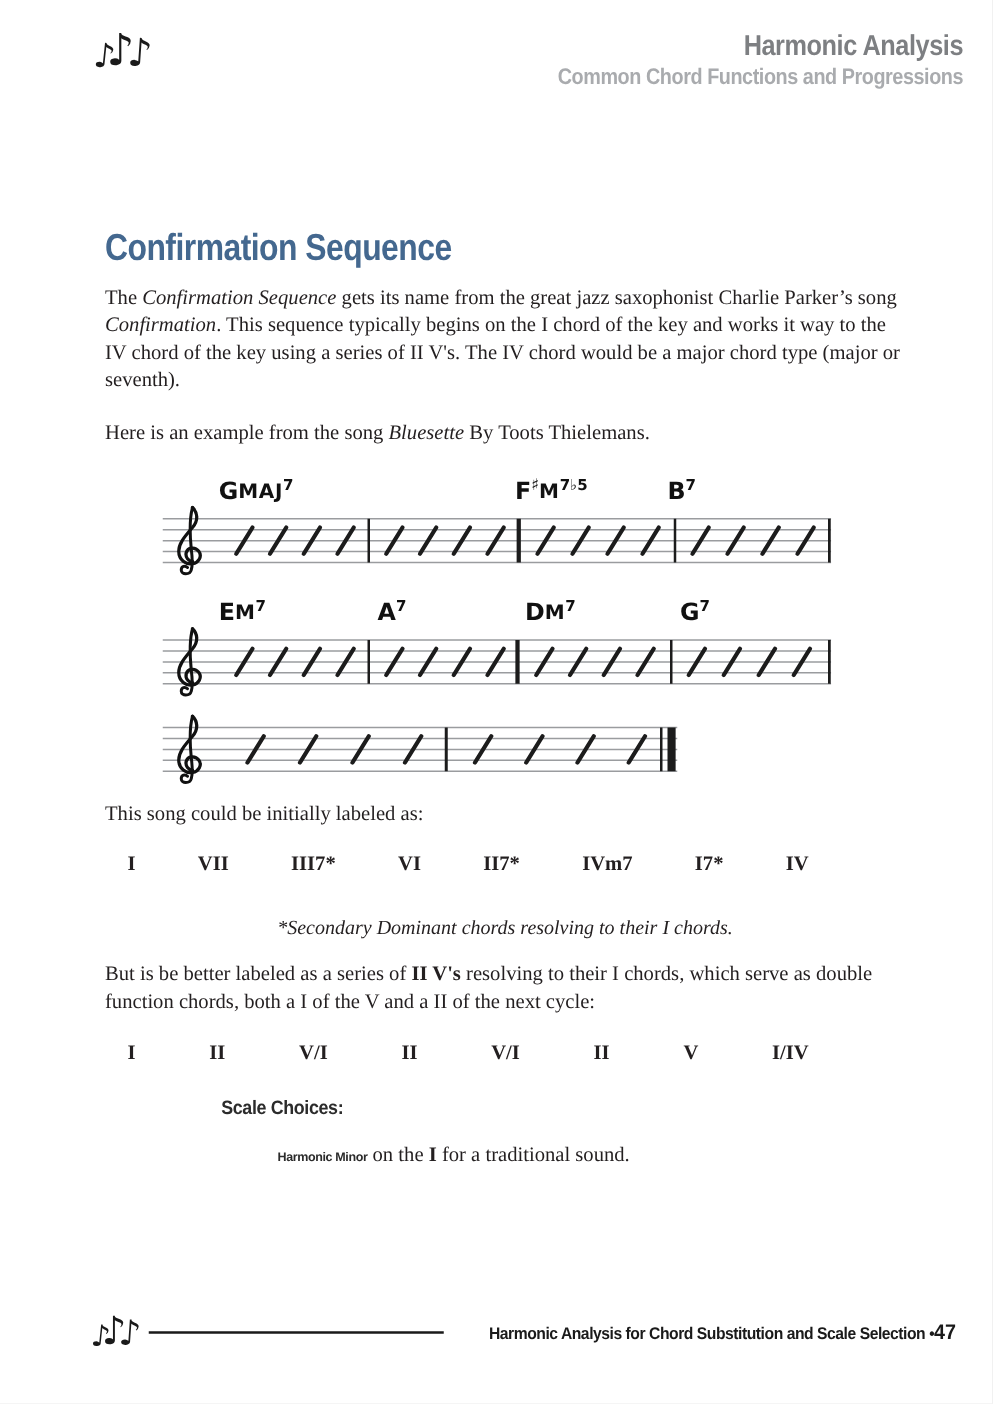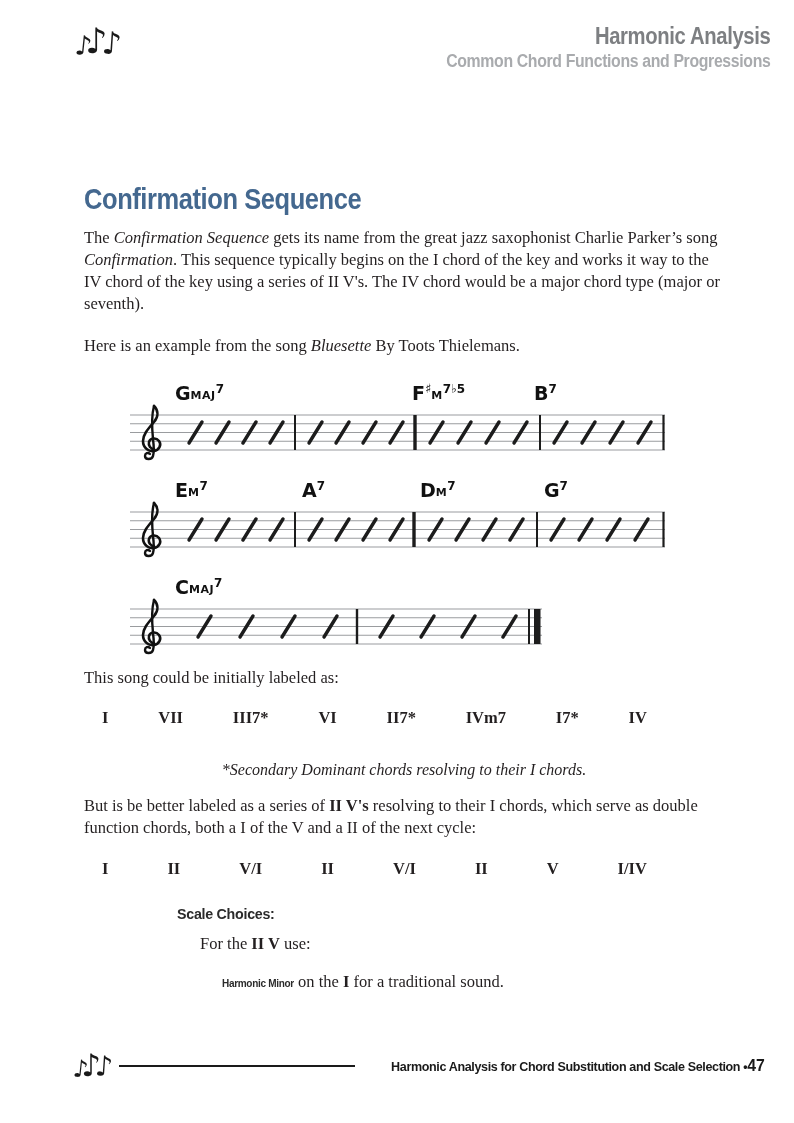--- a/index.html
+++ b/index.html
@@ -27,21 +27,21 @@
   .b{font-weight:700;}
 
   
   .score{margin:10px 0 0 46px;}
   .staff-block{position:relative;margin-bottom:12px;}
   .chord-row{position:relative;height:27px;}
   .chord{position:absolute;bottom:1px;font-family:"DejaVu Sans",sans-serif;font-weight:700;
          color:#111;white-space:nowrap;line-height:1;}
   .chord-root{font-size:19px;}
   .chord-acc{font-size:13px;position:relative;top:-7px;}
-  .chord-qual{font-size:11px;text-transform:uppercase;position:relative;top:-1px;letter-spacing:0.5px;}
+  .chord-qual{font-size:16px;text-transform:uppercase;position:relative;top:-1px;letter-spacing:0.5px;}
   .chord-sup{font-size:12px;position:relative;top:-7px;}
   .staff-svg{display:block;}
 
   
   .label-line{margin:4px 0 0 0;font-size:16.5px;}
   .numeral-row{display:flex;justify-content:space-between;margin:20px 0 0 18px;width:545px;
                font-weight:700;font-size:16.5px;}
   .footnote{margin-top:33px;width:640px;text-align:center;font-style:italic;font-size:16px;}
 
   
@@ -175,23 +175,20 @@
               <use href="#slash" x="380"></use>
             <use href="#slash" x="421"></use>
               <use href="#slash" x="449"></use>
               <use href="#slash" x="477"></use>
               <use href="#slash" x="505"></use>
           </g>
         </svg>
       </div>
 
       <div class="staff-block">
-        <div class="chord-row">
-          <span class="chord" style="left:45px"><span class="chord-root">C</span><span class="chord-qual">maj</span><span class="chord-sup">7</span></span>
-        </div>
         <svg class="staff-svg" width="412" height="58" viewBox="0 -11 412 58">
           <g stroke="#9a9c9f" stroke-width="1.2">
             <line x1="0" y1="0" x2="412" y2="0"></line>
               <line x1="0" y1="8.75" x2="412" y2="8.75"></line>
               <line x1="0" y1="17.5" x2="412" y2="17.5"></line>
               <line x1="0" y1="26.25" x2="412" y2="26.25"></line>
               <line x1="0" y1="35" x2="412" y2="35"></line>
           </g>
           <use href="#clef" x="5" y="0"></use>
           <g stroke="#1c1c1c">
@@ -236,21 +233,20 @@
       <span>V/I</span>
       <span>II</span>
       <span>V/I</span>
       <span>II</span>
       <span>V</span>
       <span>I/IV</span>
     </div>
 
     <div class="scale-title">Scale Choices:</div>
 
-    <div class="scale-intro"><span>For the </span><span class="b">II V</span><span> use:</span></div>
 
     <div class="scale-line" style="margin-top:18px;"><span class="scale-name">Harmonic Minor</span><span> on the </span><span class="b">I</span><span> for a traditional sound.</span></div>
 
 
   </div>
 
   <div class="page-footer">
     <div class="notes-icon">
       <span class="n1">♪</span>
       <span class="n2">♪</span>

